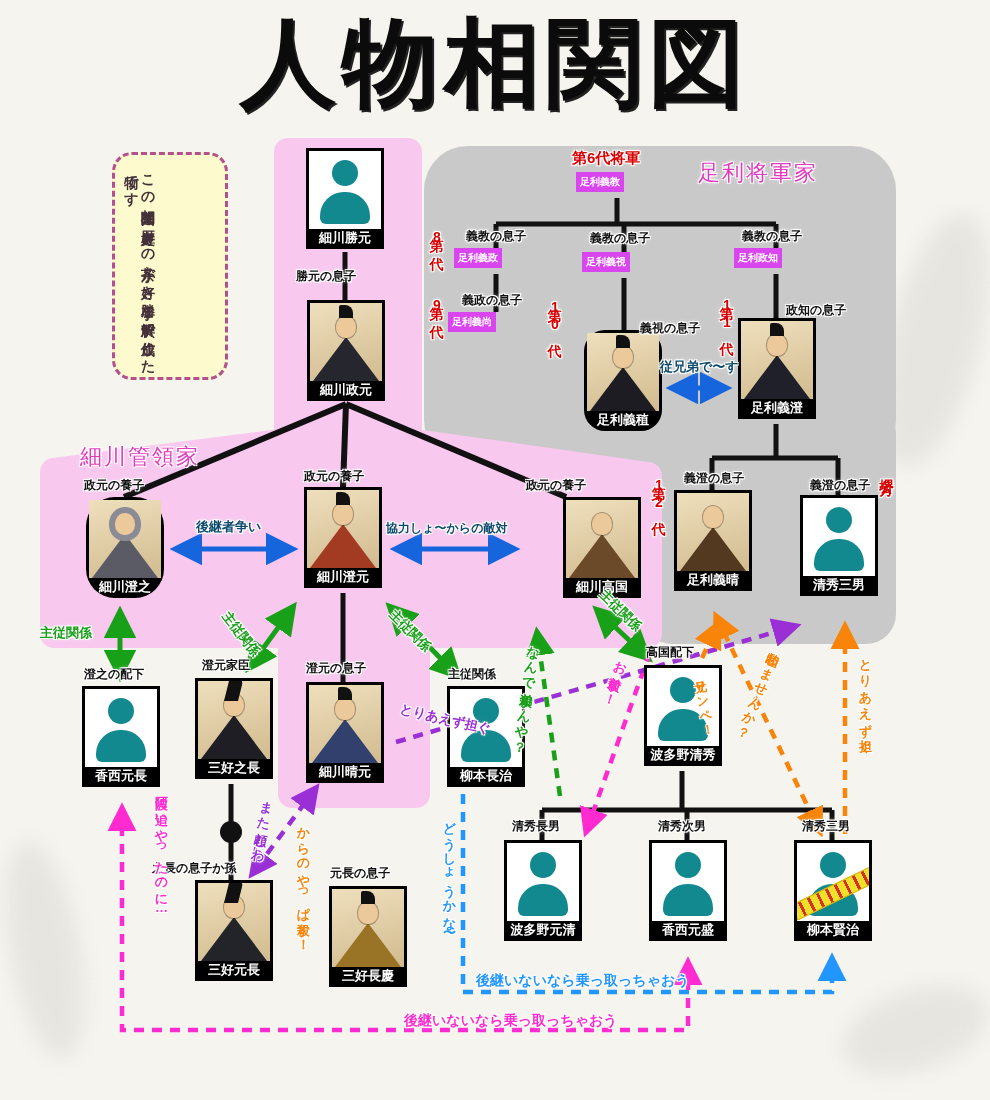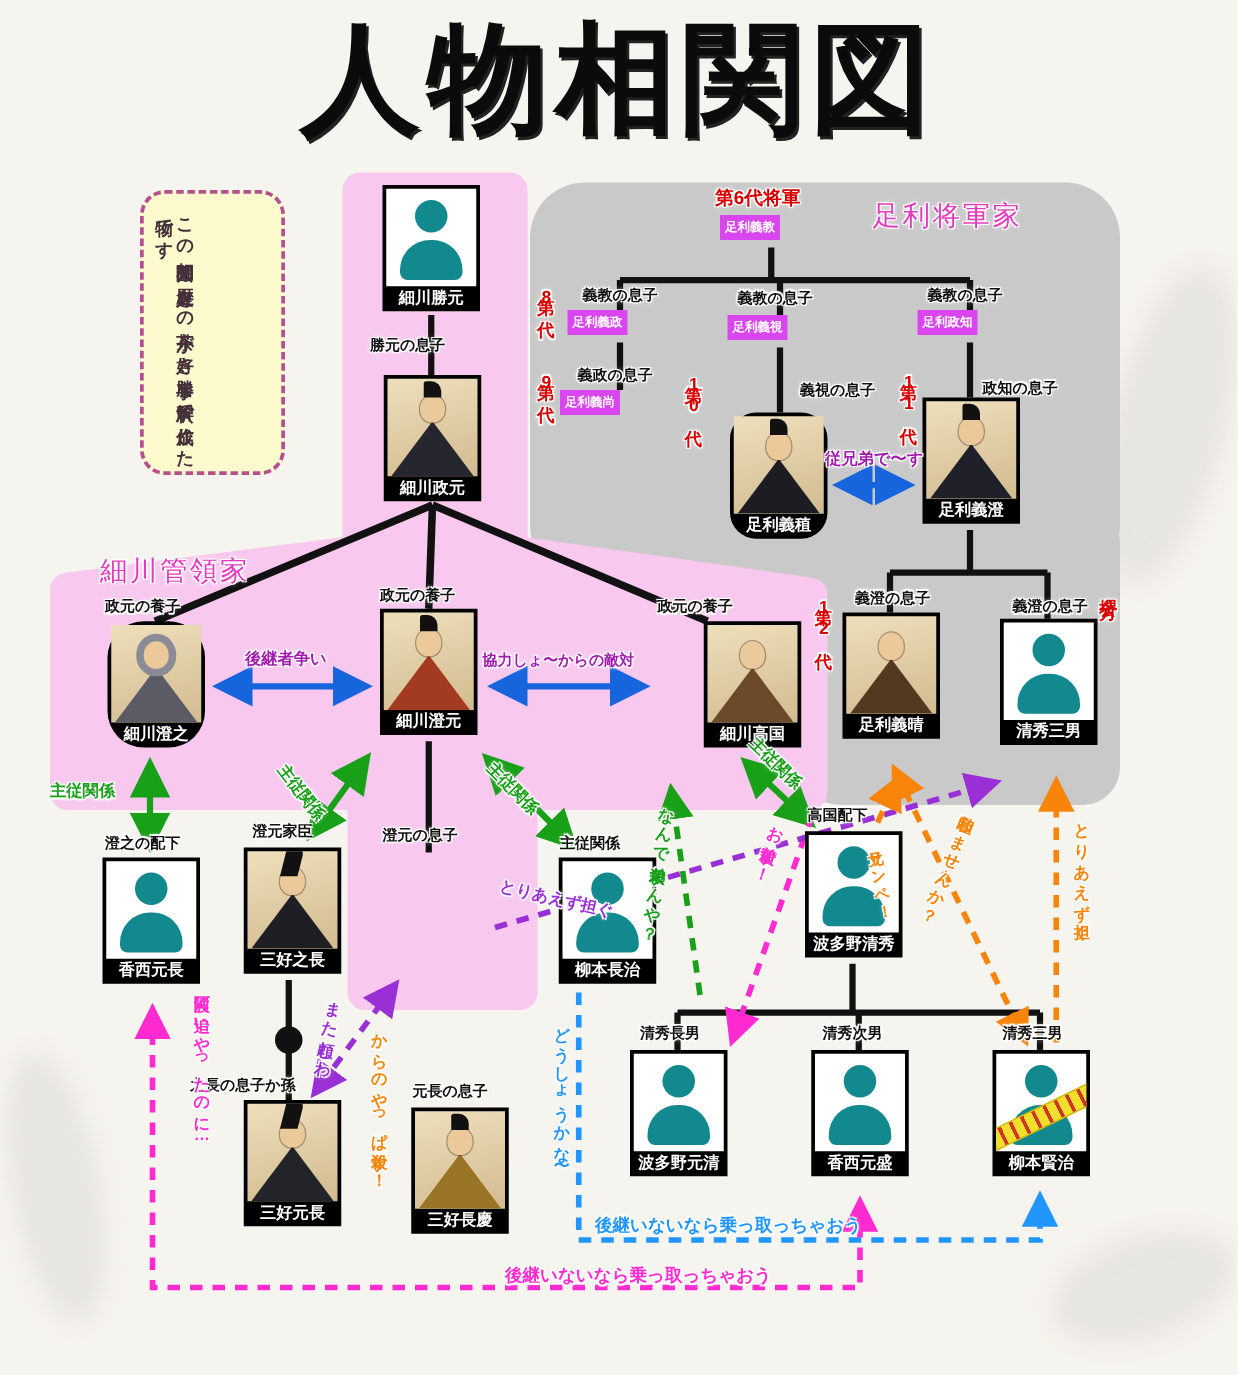--- a/index.html
+++ b/index.html
@@ -42,21 +42,21 @@
   .plate{position:absolute;background:#d946ef;color:#fff;font-weight:bold;font-size:10px;
     padding:3px 4px;z-index:4;white-space:nowrap;}
   
   .halo{text-shadow:-1px -1px 0 #fff,1px -1px 0 #fff,-1px 1px 0 #fff,1px 1px 0 #fff,0 0 4px #fff;}
   .rel{position:absolute;font-size:12px;font-weight:bold;color:#111;z-index:5;white-space:nowrap;}
   .gen{position:absolute;font-size:14px;font-weight:bold;color:#d80000;z-index:5;white-space:nowrap;}
   .vert{writing-mode:vertical-rl;text-orientation:upright;letter-spacing:1px;}
   .famlbl{position:absolute;font-size:22px;font-weight:normal;color:#e23bbf;z-index:5;letter-spacing:2px;white-space:nowrap;}
   .albl{position:absolute;font-size:13px;font-weight:bold;z-index:6;white-space:nowrap;}
   .vtx{writing-mode:vertical-rl;text-orientation:upright;letter-spacing:1px;}
-  .c-blue{color:#a21caf;} .c-green{color:#18a018;} .c-magenta{color:#ff2bd1;}
+  .c-blue{color:#0c4a6e;} .c-green{color:#18a018;} .c-magenta{color:#ff2bd1;}
   .c-purple{color:#9a2fd6;} .c-orange{color:#f8840a;} .c-cyan{color:#2196ff;}
 </style>
 </head>
 <body>
 
 <div id="canvas">
 
   <div class="smudge" style="left:890px;top:210px;width:90px;height:260px;transform:rotate(14deg);"></div>
   <div class="smudge" style="left:10px;top:840px;width:70px;height:220px;transform:rotate(-10deg);"></div>
   <div class="smudge" style="left:840px;top:990px;width:150px;height:80px;transform:rotate(-18deg);"></div>
@@ -154,20 +154,26 @@
   <div class="person paint ui" style="left:304px;top:487px;--robe:#a33b22;">
     <div class="portrait">
         <span class="hat"></span>
       </div>
     <div class="pname">細川澄元</div>
   </div>
   <div class="person paint ui" style="left:527px;top:497px;margin-left:36px;--robe:#6b4a2a;">
     <div class="portrait"></div>
     <div class="pname">細川高国</div>
   </div>
+  <div class="person paint ui" style="left:306px;top:682px;--robe:#32406e;">
+    <div class="portrait">
+        <span class="hat"></span>
+      </div>
+    <div class="pname">細川晴元</div>
+  </div>
 
   <div class="person sil ui" style="left:82px;top:686px;">
     <div class="portrait"></div>
     <div class="pname">香西元長</div>
   </div>
   <div class="person paint tall ui" style="left:195px;top:678px;--robe:#1e1e24;">
     <div class="portrait">
         <span class="hat"></span>
       </div>
     <div class="pname">三好之長</div>
@@ -236,21 +242,21 @@
   </div>
 
   <div class="rel halo" style="left:296px;top:268px;">勝元の息子</div>
   <div class="rel halo" style="left:84px;top:477px;">政元の養子</div>
   <div class="rel halo" style="left:304px;top:468px;">政元の養子</div>
   <div class="rel halo" style="left:526px;top:477px;">政元の養子</div>
   <div class="rel halo" style="left:466px;top:228px;">義教の息子</div>
   <div class="rel halo" style="left:590px;top:230px;">義教の息子</div>
   <div class="rel halo" style="left:742px;top:228px;">義教の息子</div>
   <div class="rel halo" style="left:462px;top:292px;">義政の息子</div>
-  <div class="rel halo" style="left:640px;top:304px;">義視の息子</div>
+  <div class="rel halo" style="left:640px;top:320px;">義視の息子</div>
   <div class="rel halo" style="left:786px;top:302px;">政知の息子</div>
   <div class="rel halo" style="left:684px;top:470px;">義澄の息子</div>
   <div class="rel halo" style="left:810px;top:477px;">義澄の息子</div>
   <div class="rel halo" style="left:84px;top:666px;">澄之の配下</div>
   <div class="rel halo" style="left:202px;top:657px;">澄元家臣</div>
   <div class="rel halo" style="left:306px;top:660px;">澄元の息子</div>
   <div class="rel halo" style="left:448px;top:666px;">主従関係</div>
   <div class="rel halo" style="left:646px;top:644px;">高国配下</div>
   <div class="rel halo" style="left:512px;top:818px;">清秀長男</div>
   <div class="rel halo" style="left:658px;top:818px;">清秀次男</div>

